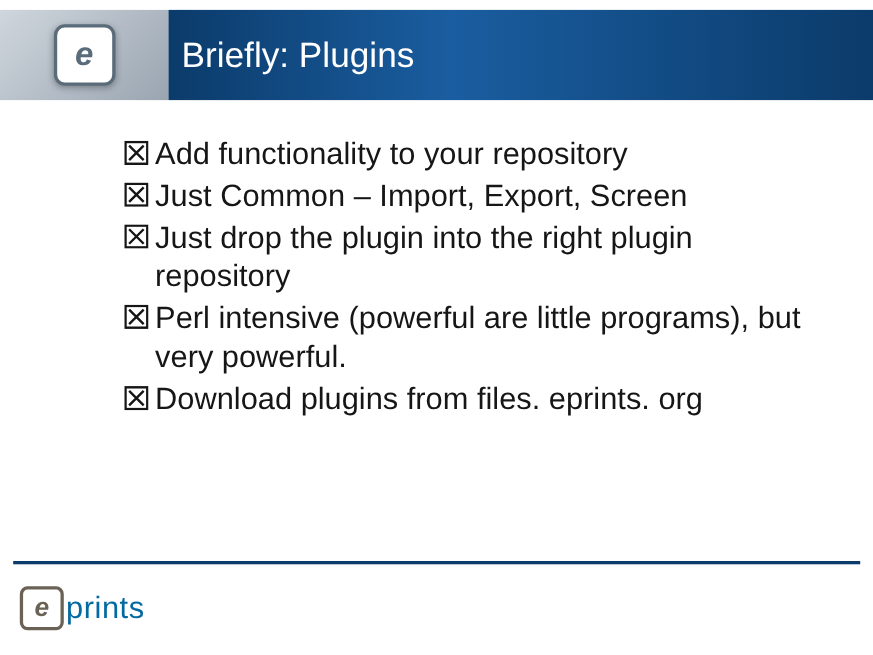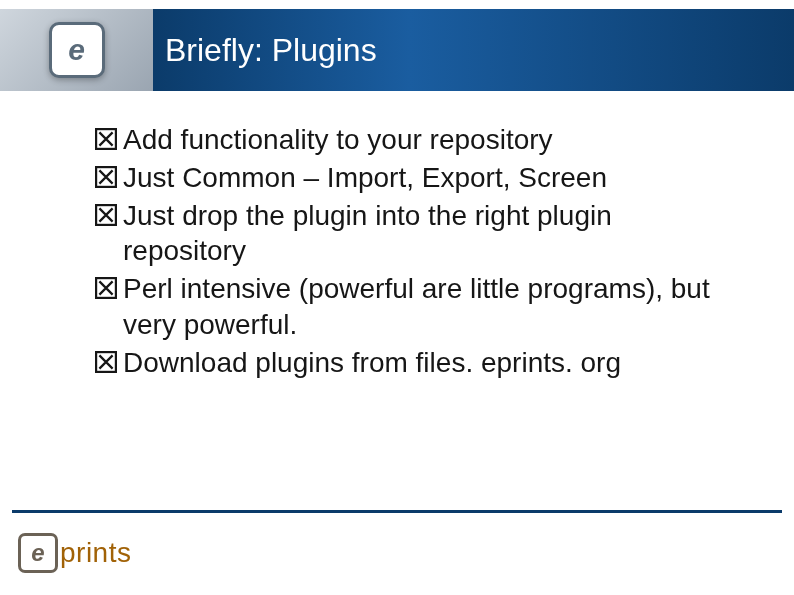--- a/index.html
+++ b/index.html
@@ -52,21 +52,21 @@
     padding-left: 12px;
   }
   .header-title {
     color: #fff;
     font-size: 32px;
     font-weight: 400;
   }
   .content {
     position: absolute;
     top: 122px;
-    left: 95px;
+    left: 113px;
     right: 60px;
   }
   .bullet-row {
     display: flex;
     align-items: flex-start;
     margin-bottom: 2px;
   }
   .bullet-icon {
     flex-shrink: 0;
     width: 22px;
@@ -105,21 +105,21 @@
     align-items: center;
     justify-content: center;
     font-style: italic;
     font-weight: bold;
     font-size: 24px;
     color: #6b6256;
     background: #fff;
   }
   .footer-logo-text {
     font-size: 28px;
-    color: #a16207;
+    color: #0369a1;
     letter-spacing: 0.5px;
   }
 </style>
 </head>
 <body>
 
 <div class="header">
   <div class="header-icon-wrap">
     <div class="header-icon">
       <span>e</span>

